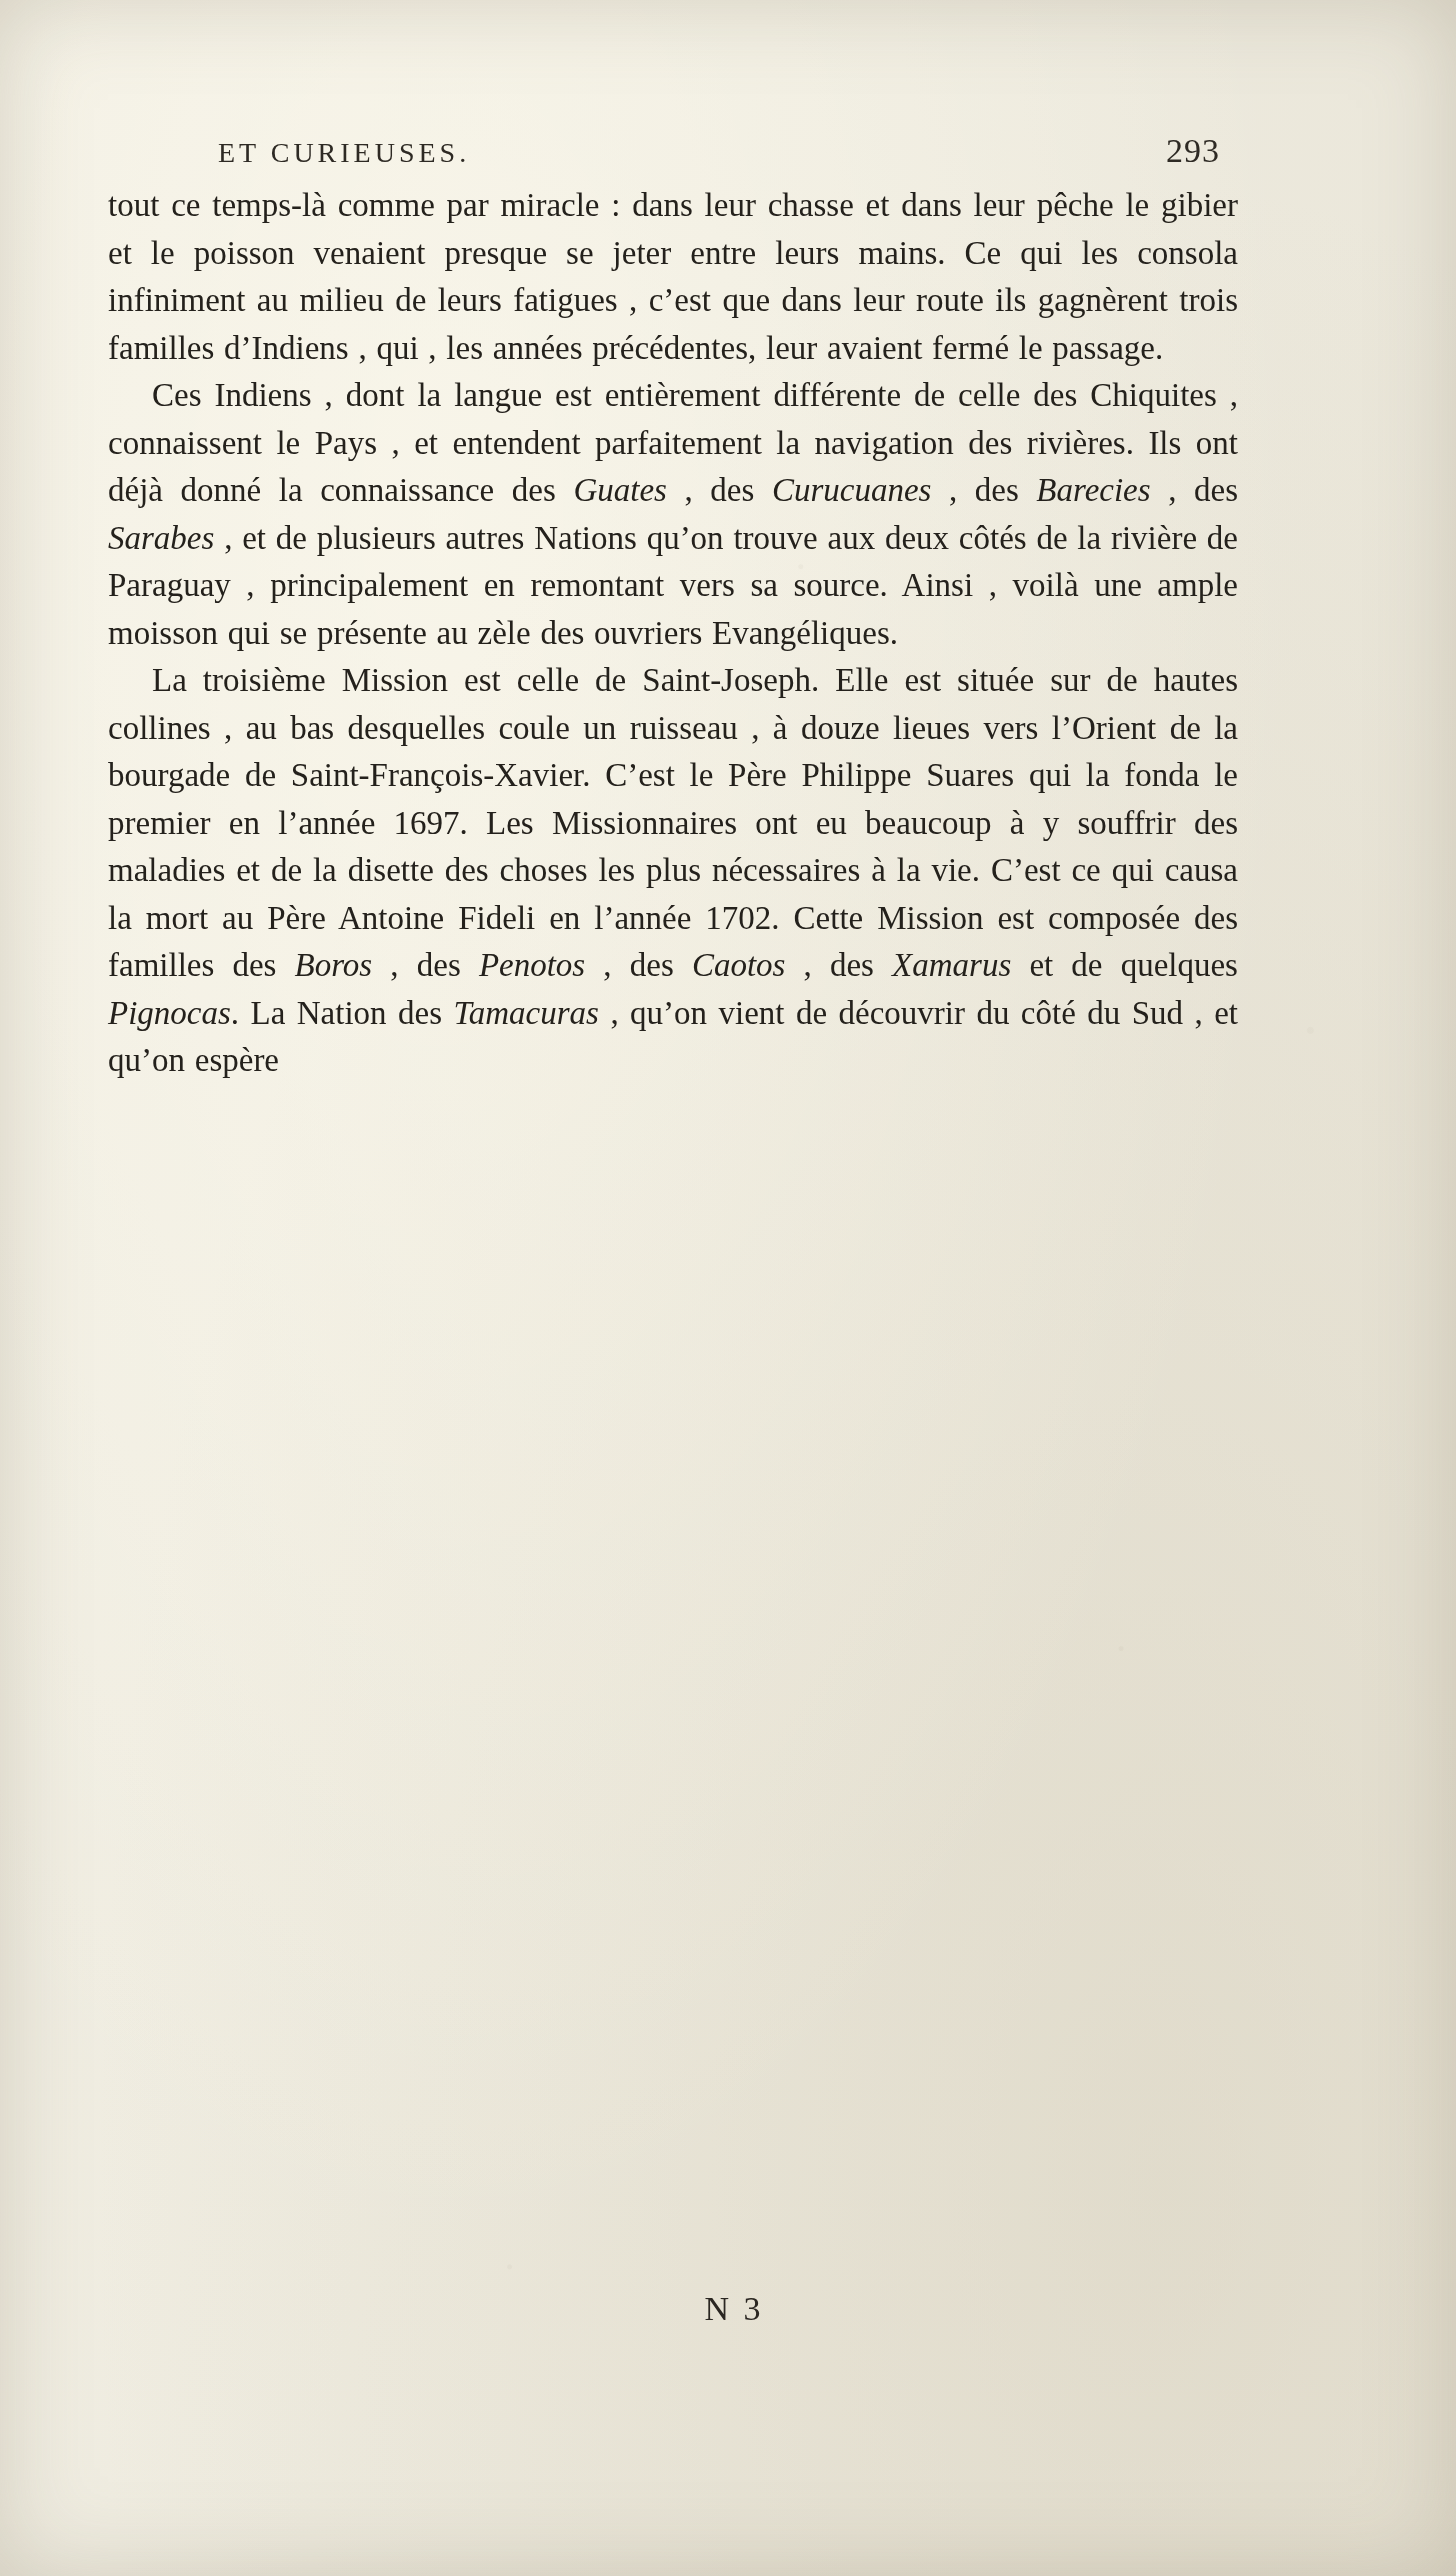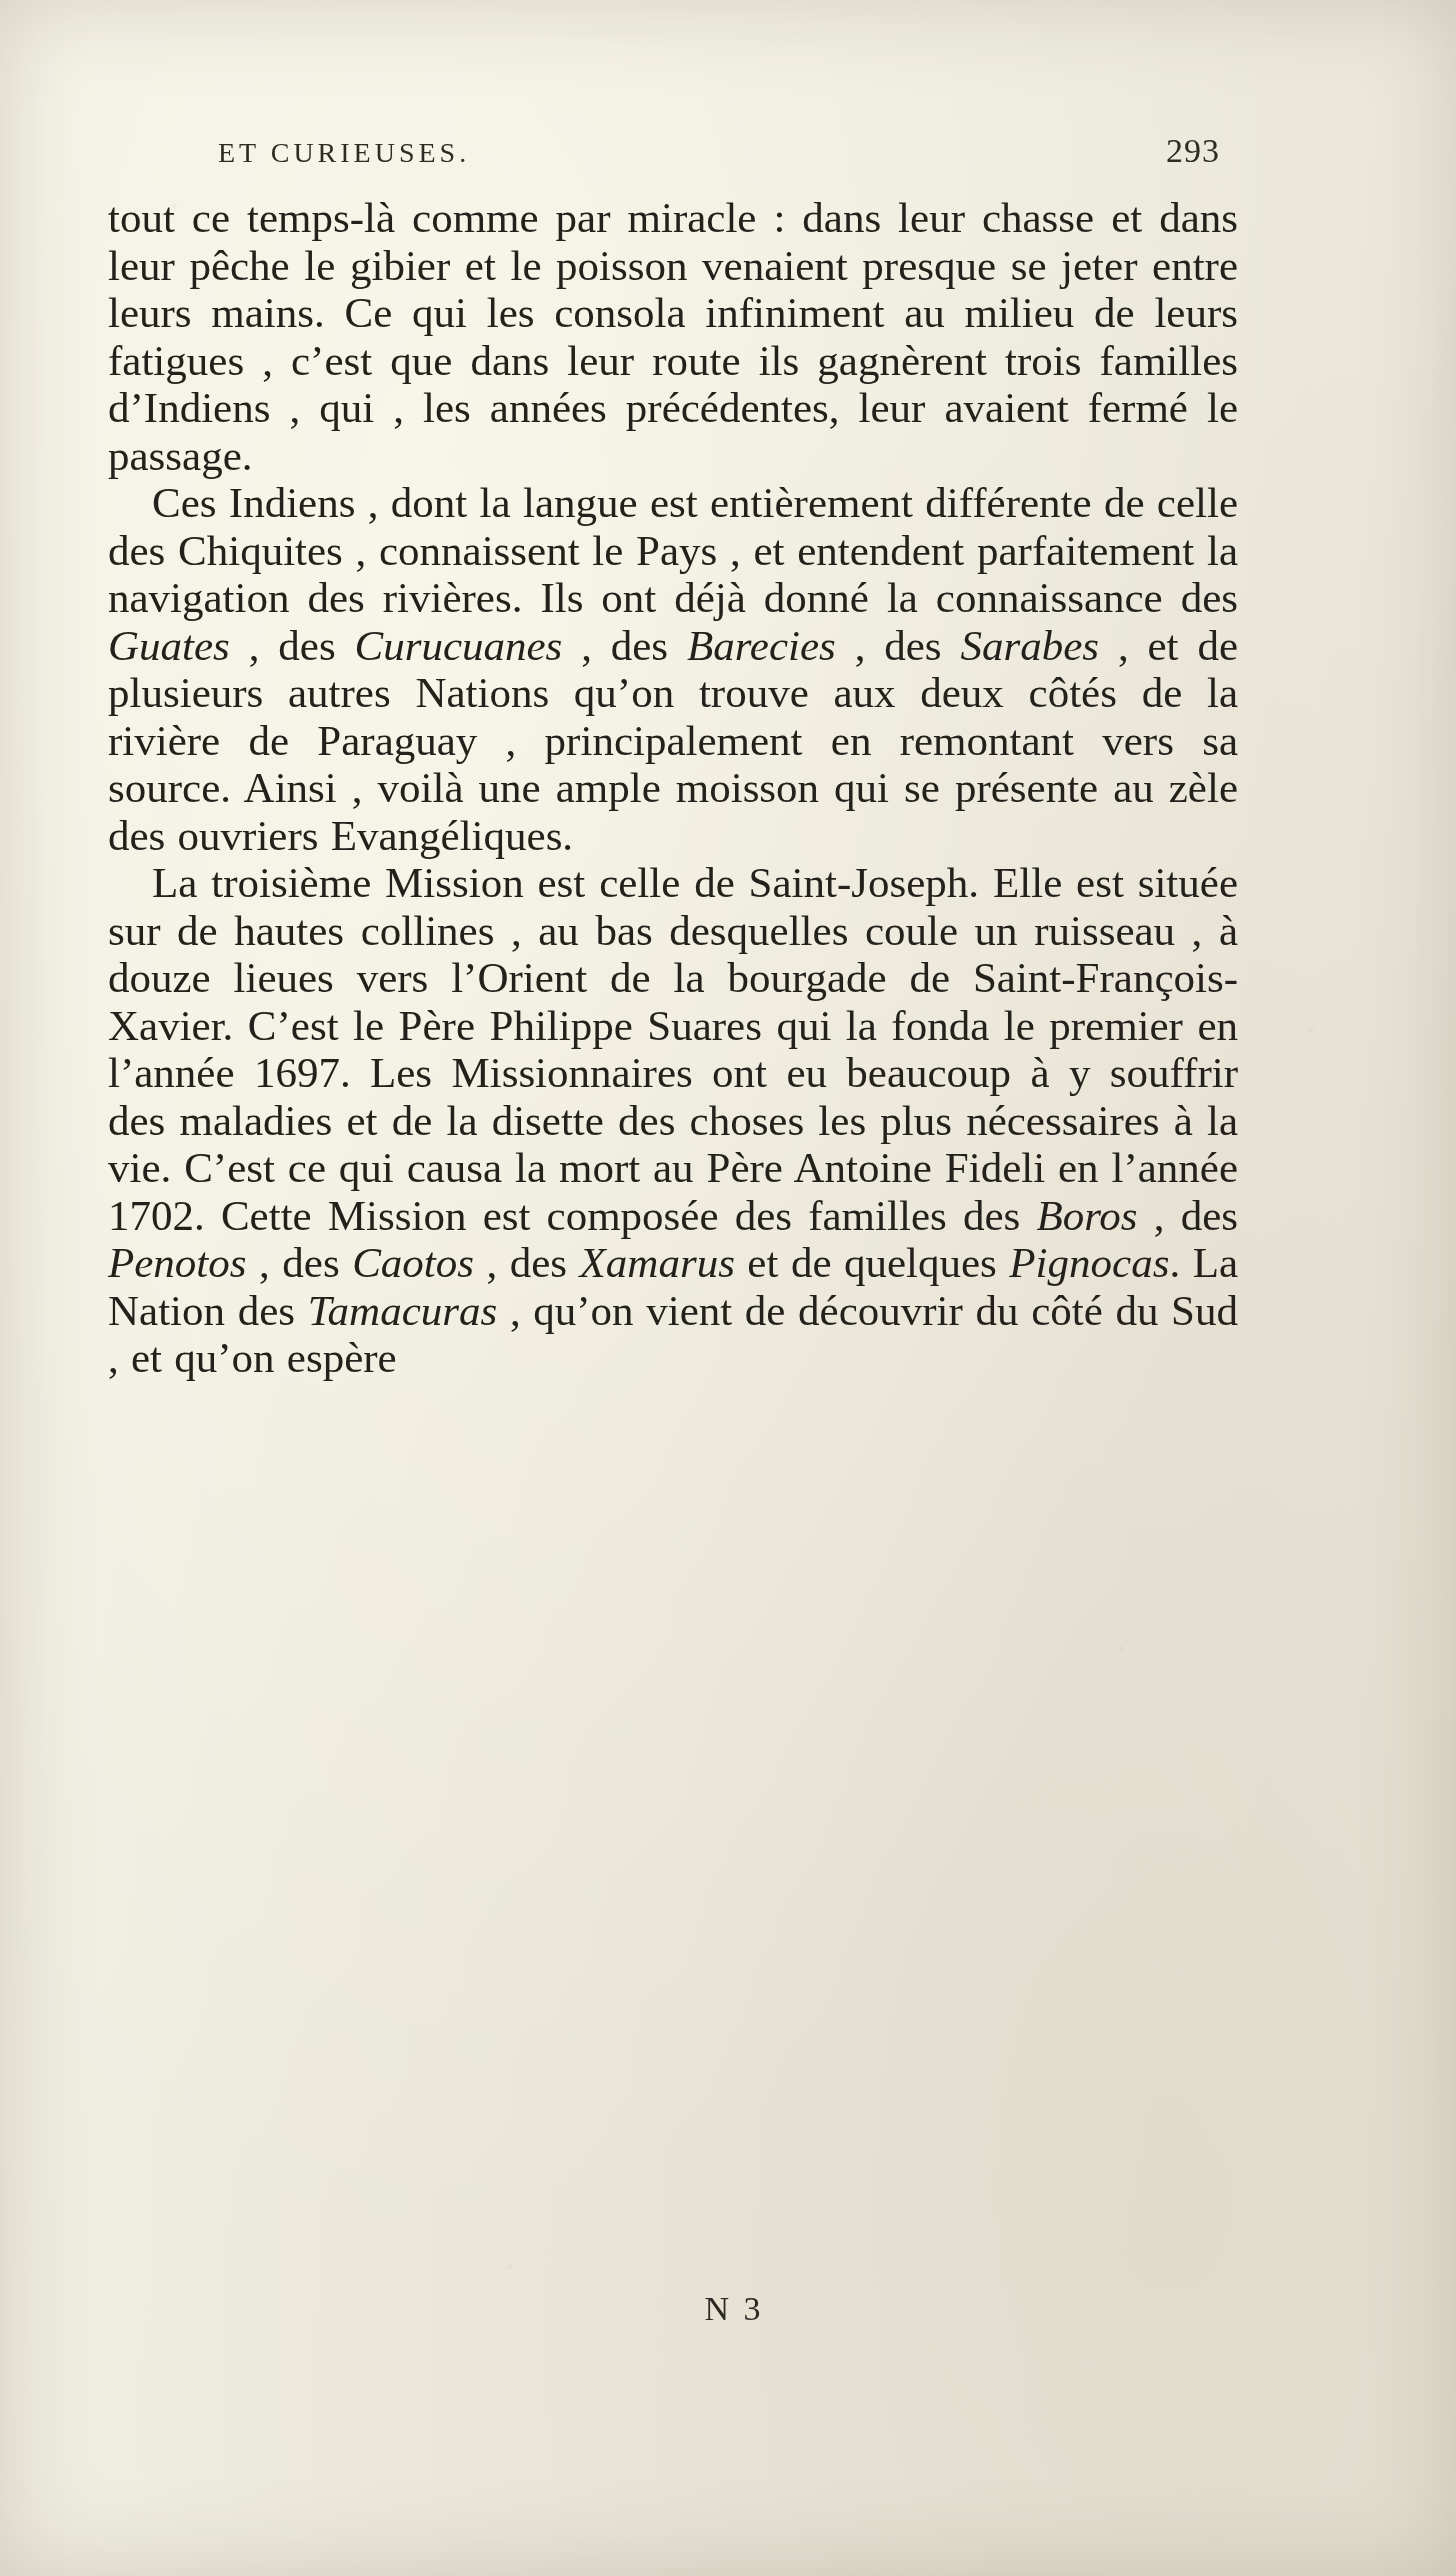--- a/index.html
+++ b/index.html
@@ -46,39 +46,39 @@
     left: 108px;
     top: 132px;
     width: 1130px;
   }
 
   .header-line {
     display: flex;
     align-items: baseline;
     justify-content: space-between;
     padding: 0 18px 0 110px;
-    margin-bottom: 24px;
+    margin-bottom: 12px;
     text-align: right;
   }
   .running-head {
     font-size: 28px;
     letter-spacing: 4px;
     font-variant: small-caps;
     text-transform: uppercase;
     color: #2e2a24;
   }
   .page-number {
     font-size: 34px;
     color: #2e2a24;
     letter-spacing: 1px;
   }
 
   p.para {
     margin: 0;
-    font-size: 43px;
+    font-size: 33px;
     line-height: 47.5px;
     color: #24211c;
     text-align: justify;
     text-justify: inter-word;
     word-spacing: 1.5px;
   }
   p.para + p.para {
     margin-top: 0px;
   }
   p.indent {

